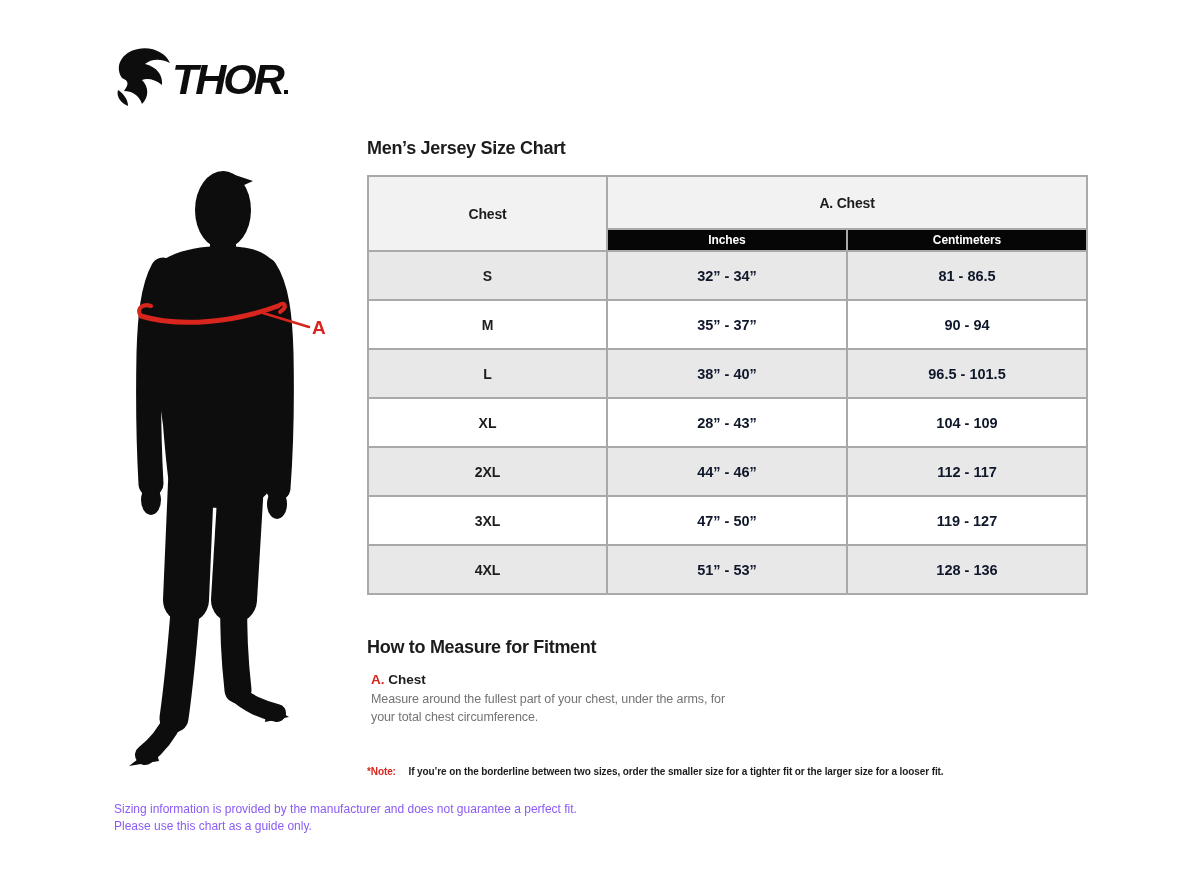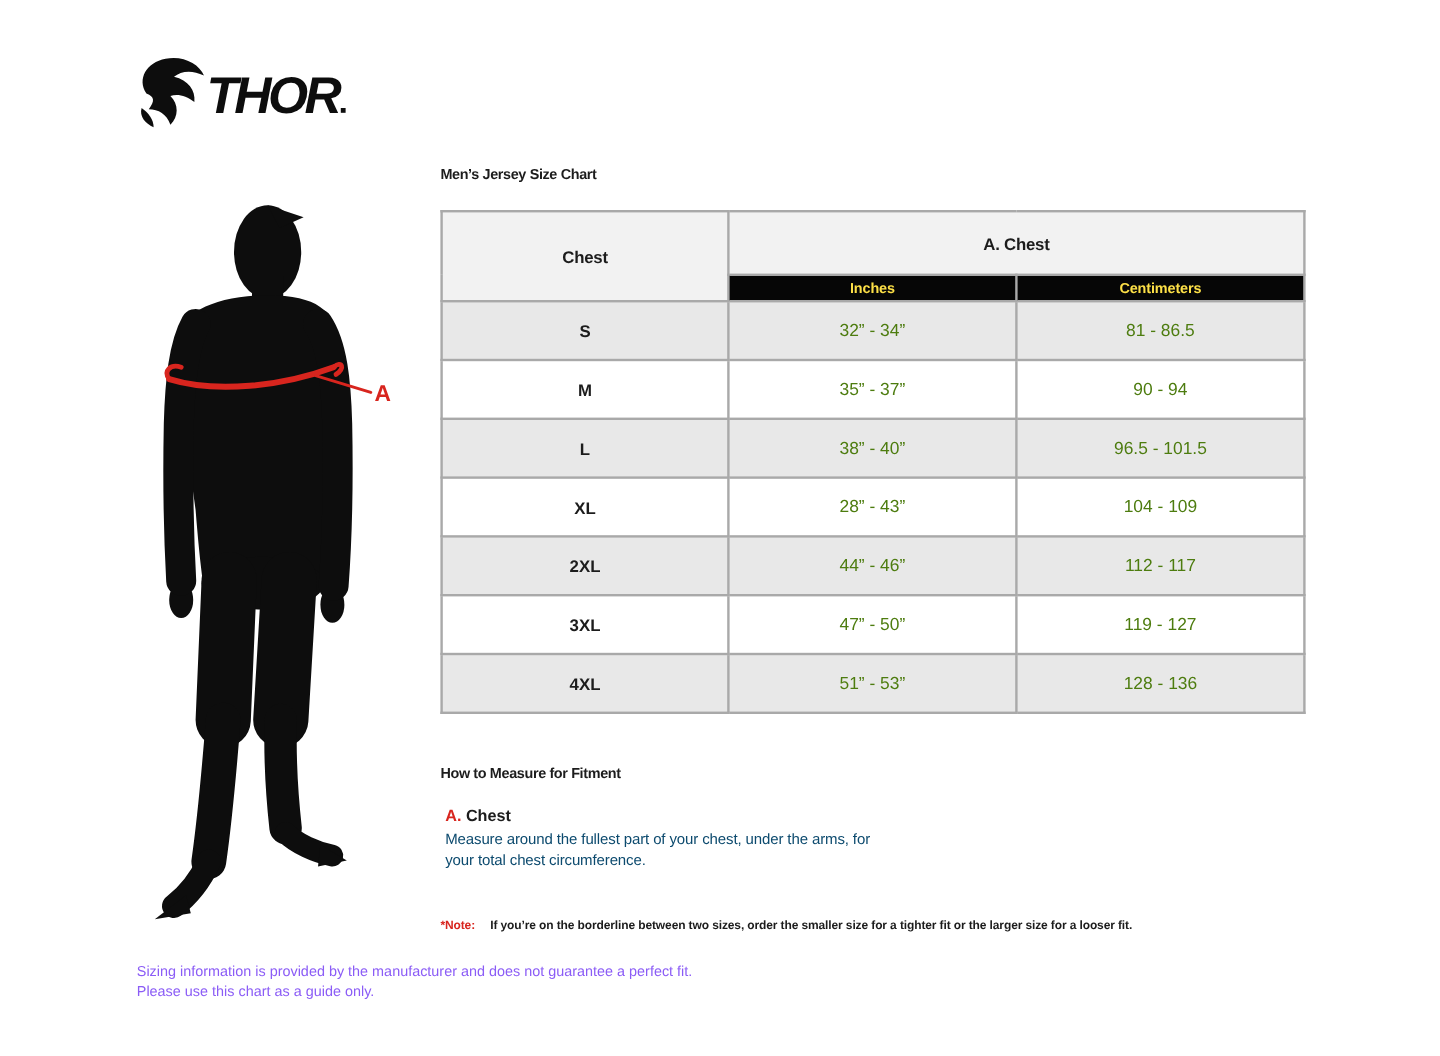--- a/index.html
+++ b/index.html
@@ -14,55 +14,55 @@
   .abs{position:absolute;}
 
   
   #logo{left:112px;top:46px;width:180px;height:62px;}
 
   
   #figure{left:125px;top:168px;width:210px;height:616px;}
 
   
   .section-title{
-    font-size:12px;font-weight:bold;color:#1c1c1c;
+    font-size:18px;font-weight:bold;color:#1c1c1c;
     letter-spacing:-0.3px;
     text-align:center;
   }
   #chart-title{left:367px;top:138px;}
   #howto-title{left:367px;top:637px;}
 
   
   #size-table-wrap{left:367px;top:175px;}
   table{border-collapse:collapse;table-layout:fixed;width:719px;}
   th,td{
     border:2px solid #a9a9a9;
     text-align:center;vertical-align:middle;
     padding:0;
   }
   th.group-head{
     background:#f2f2f2;font-size:14px;font-weight:bold;color:#1c1c1c;
     height:50px;letter-spacing:-0.2px;
   }
   th.size-head{height:73px;}
   th.unit-head{
-    background:#060606;color:#fde047;font-size:12px;font-weight:bold;
+    background:#060606;color:#ffffff;font-size:12px;font-weight:bold;
     height:19px;letter-spacing:-0.1px;
   }
   td.size-cell{font-size:14px;font-weight:bold;color:#1c1c1c;height:47px;}
-  td.val-cell{font-size:14.5px;font-weight:normal;color:#4d7c0f;margin-top:24px;}
+  td.val-cell{font-size:14.5px;font-weight:bold;color:#0f172a;margin-top:24px;}
   tr.alt td{background:#e8e8e8;}
   tr.plain td{background:#ffffff;}
 
   
   #measure-block{left:371px;top:672px;width:390px;}
   .measure-title{font-size:13.5px;font-weight:bold;color:#1c1c1c;}
   .measure-title .letter{color:#d8251e;}
   .measure-desc{
-    font-size:12.5px;color:#0c4a6e;line-height:1.45;margin-top:3px;
+    font-size:12.5px;color:#737373;line-height:1.45;margin-top:3px;
     width:360px;letter-spacing:-0.1px;
   }
 
   
   #note{left:367px;top:766px;width:720px;font-size:10px;font-weight:bold;letter-spacing:-0.1px;}
   #note .note-label{color:#d8251e;margin-right:10px;}
   #note .note-text{color:#1c1c1c;}
 
   
   #disclaimer{left:114px;top:801px;font-size:12px;color:#8b5cf6;line-height:1.45;}

